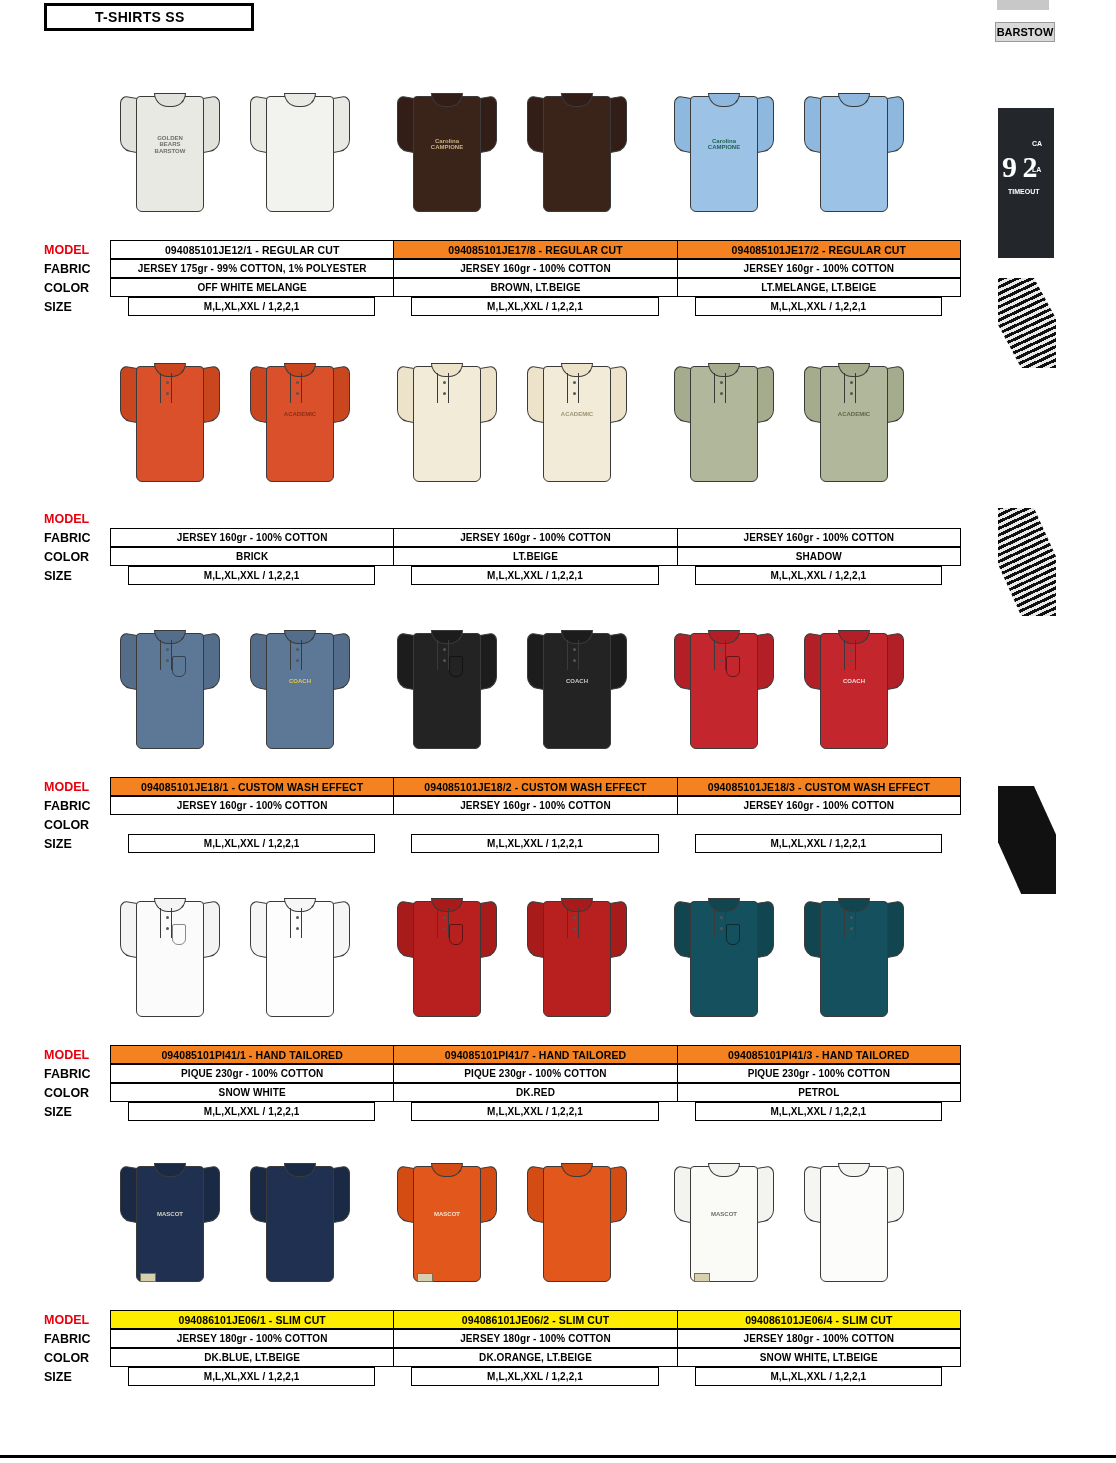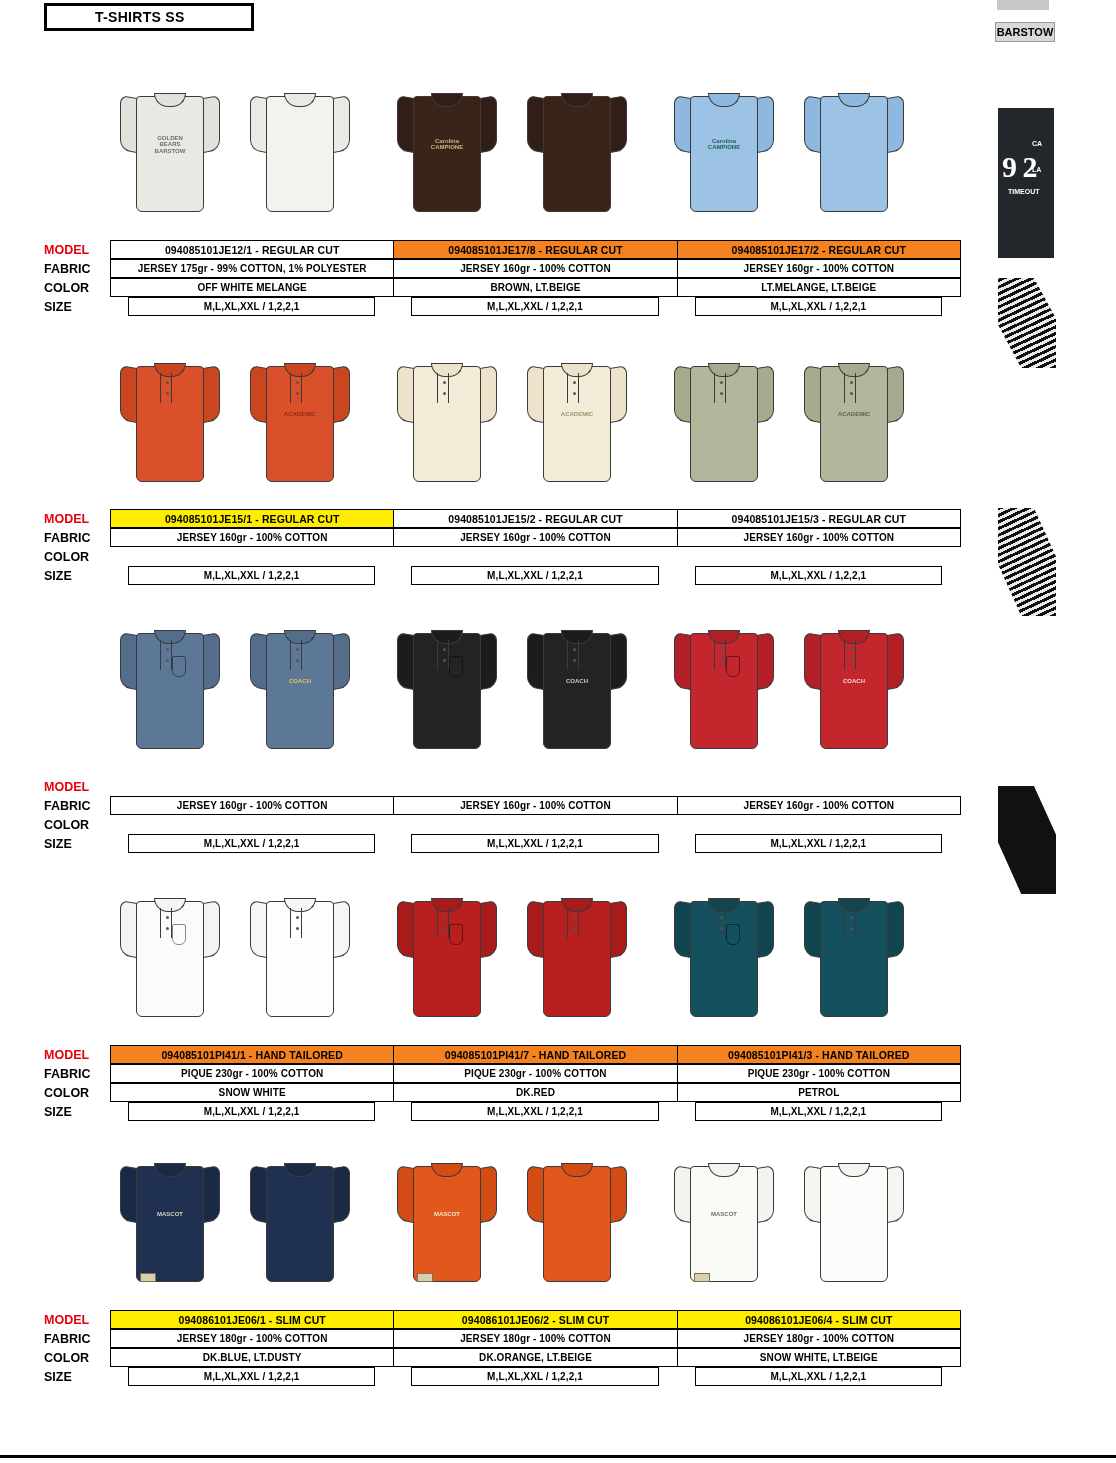--- a/index.html
+++ b/index.html
@@ -337,36 +337,36 @@
             <div class="btn" style="top:20%"></div>
             <div class="btn" style="top:28%"></div>
             <div class="graphic" style="color:#5e664d">ACADEMIC</div>
           </div>
         </div>
       </div>
     </div>
     <div class="spec" style="top: 509px;">
       <div class="spec-row model">
         <div class="spec-label model">MODEL</div>
-        <div class="spec-cells">
-          <div class="cell yellow model-cell">094085101JE15/1 - REGULAR CUT</div>
-          <div class="cell plain model-cell">094085101JE15/2 - REGULAR CUT</div>
-          <div class="cell plain model-cell">094085101JE15/3 - REGULAR CUT</div>
-        </div>
       </div>
       <div class="spec-row fabric">
         <div class="spec-label ">FABRIC</div>
         <div class="spec-cells">
           <div class="cell plain">JERSEY 160gr - 100% COTTON</div>
           <div class="cell plain">JERSEY 160gr - 100% COTTON</div>
           <div class="cell plain">JERSEY 160gr - 100% COTTON</div>
         </div>
       </div>
       <div class="spec-row color">
         <div class="spec-label ">COLOR</div>
+        <div class="spec-cells">
+          <div class="cell plain">BRICK</div>
+          <div class="cell plain">LT.BEIGE</div>
+          <div class="cell plain">SHADOW</div>
+        </div>
       </div>
       <div class="spec-row size">
         <div class="spec-label ">SIZE</div>
         <div class="spec-cells">
           <div class="cell plain" style="margin:0 18px;">M,L,XL,XXL / 1,2,2,1</div>
           <div class="cell plain" style="margin:0 18px;">M,L,XL,XXL / 1,2,2,1</div>
           <div class="cell plain" style="margin:0 18px;">M,L,XL,XXL / 1,2,2,1</div>
         </div>
       </div>
     </div>
@@ -442,20 +442,25 @@
             <div class="btn" style="top:20%"></div>
             <div class="btn" style="top:28%"></div>
             <div class="graphic" style="color:#f0dcdc">COACH</div>
           </div>
         </div>
       </div>
     </div>
     <div class="spec" style="top: 777px;">
       <div class="spec-row model">
         <div class="spec-label model">MODEL</div>
+        <div class="spec-cells">
+          <div class="cell orange model-cell">094085101JE18/1 - CUSTOM WASH EFFECT</div>
+          <div class="cell orange model-cell">094085101JE18/2 - CUSTOM WASH EFFECT</div>
+          <div class="cell orange model-cell">094085101JE18/3 - CUSTOM WASH EFFECT</div>
+        </div>
       </div>
       <div class="spec-row fabric">
         <div class="spec-label ">FABRIC</div>
         <div class="spec-cells">
           <div class="cell plain">JERSEY 160gr - 100% COTTON</div>
           <div class="cell plain">JERSEY 160gr - 100% COTTON</div>
           <div class="cell plain">JERSEY 160gr - 100% COTTON</div>
         </div>
       </div>
       <div class="spec-row color">
@@ -648,21 +653,21 @@
         <div class="spec-label ">FABRIC</div>
         <div class="spec-cells">
           <div class="cell plain">JERSEY 180gr - 100% COTTON</div>
           <div class="cell plain">JERSEY 180gr - 100% COTTON</div>
           <div class="cell plain">JERSEY 180gr - 100% COTTON</div>
         </div>
       </div>
       <div class="spec-row color">
         <div class="spec-label ">COLOR</div>
         <div class="spec-cells">
-          <div class="cell plain">DK.BLUE, LT.DUSTY</div>
+          <div class="cell plain">DK.BLUE, LT.BEIGE</div>
           <div class="cell plain">DK.ORANGE, LT.BEIGE</div>
           <div class="cell plain">SNOW WHITE, LT.BEIGE</div>
         </div>
       </div>
       <div class="spec-row size">
         <div class="spec-label ">SIZE</div>
         <div class="spec-cells">
           <div class="cell plain" style="margin:0 18px;">M,L,XL,XXL / 1,2,2,1</div>
           <div class="cell plain" style="margin:0 18px;">M,L,XL,XXL / 1,2,2,1</div>
           <div class="cell plain" style="margin:0 18px;">M,L,XL,XXL / 1,2,2,1</div>

